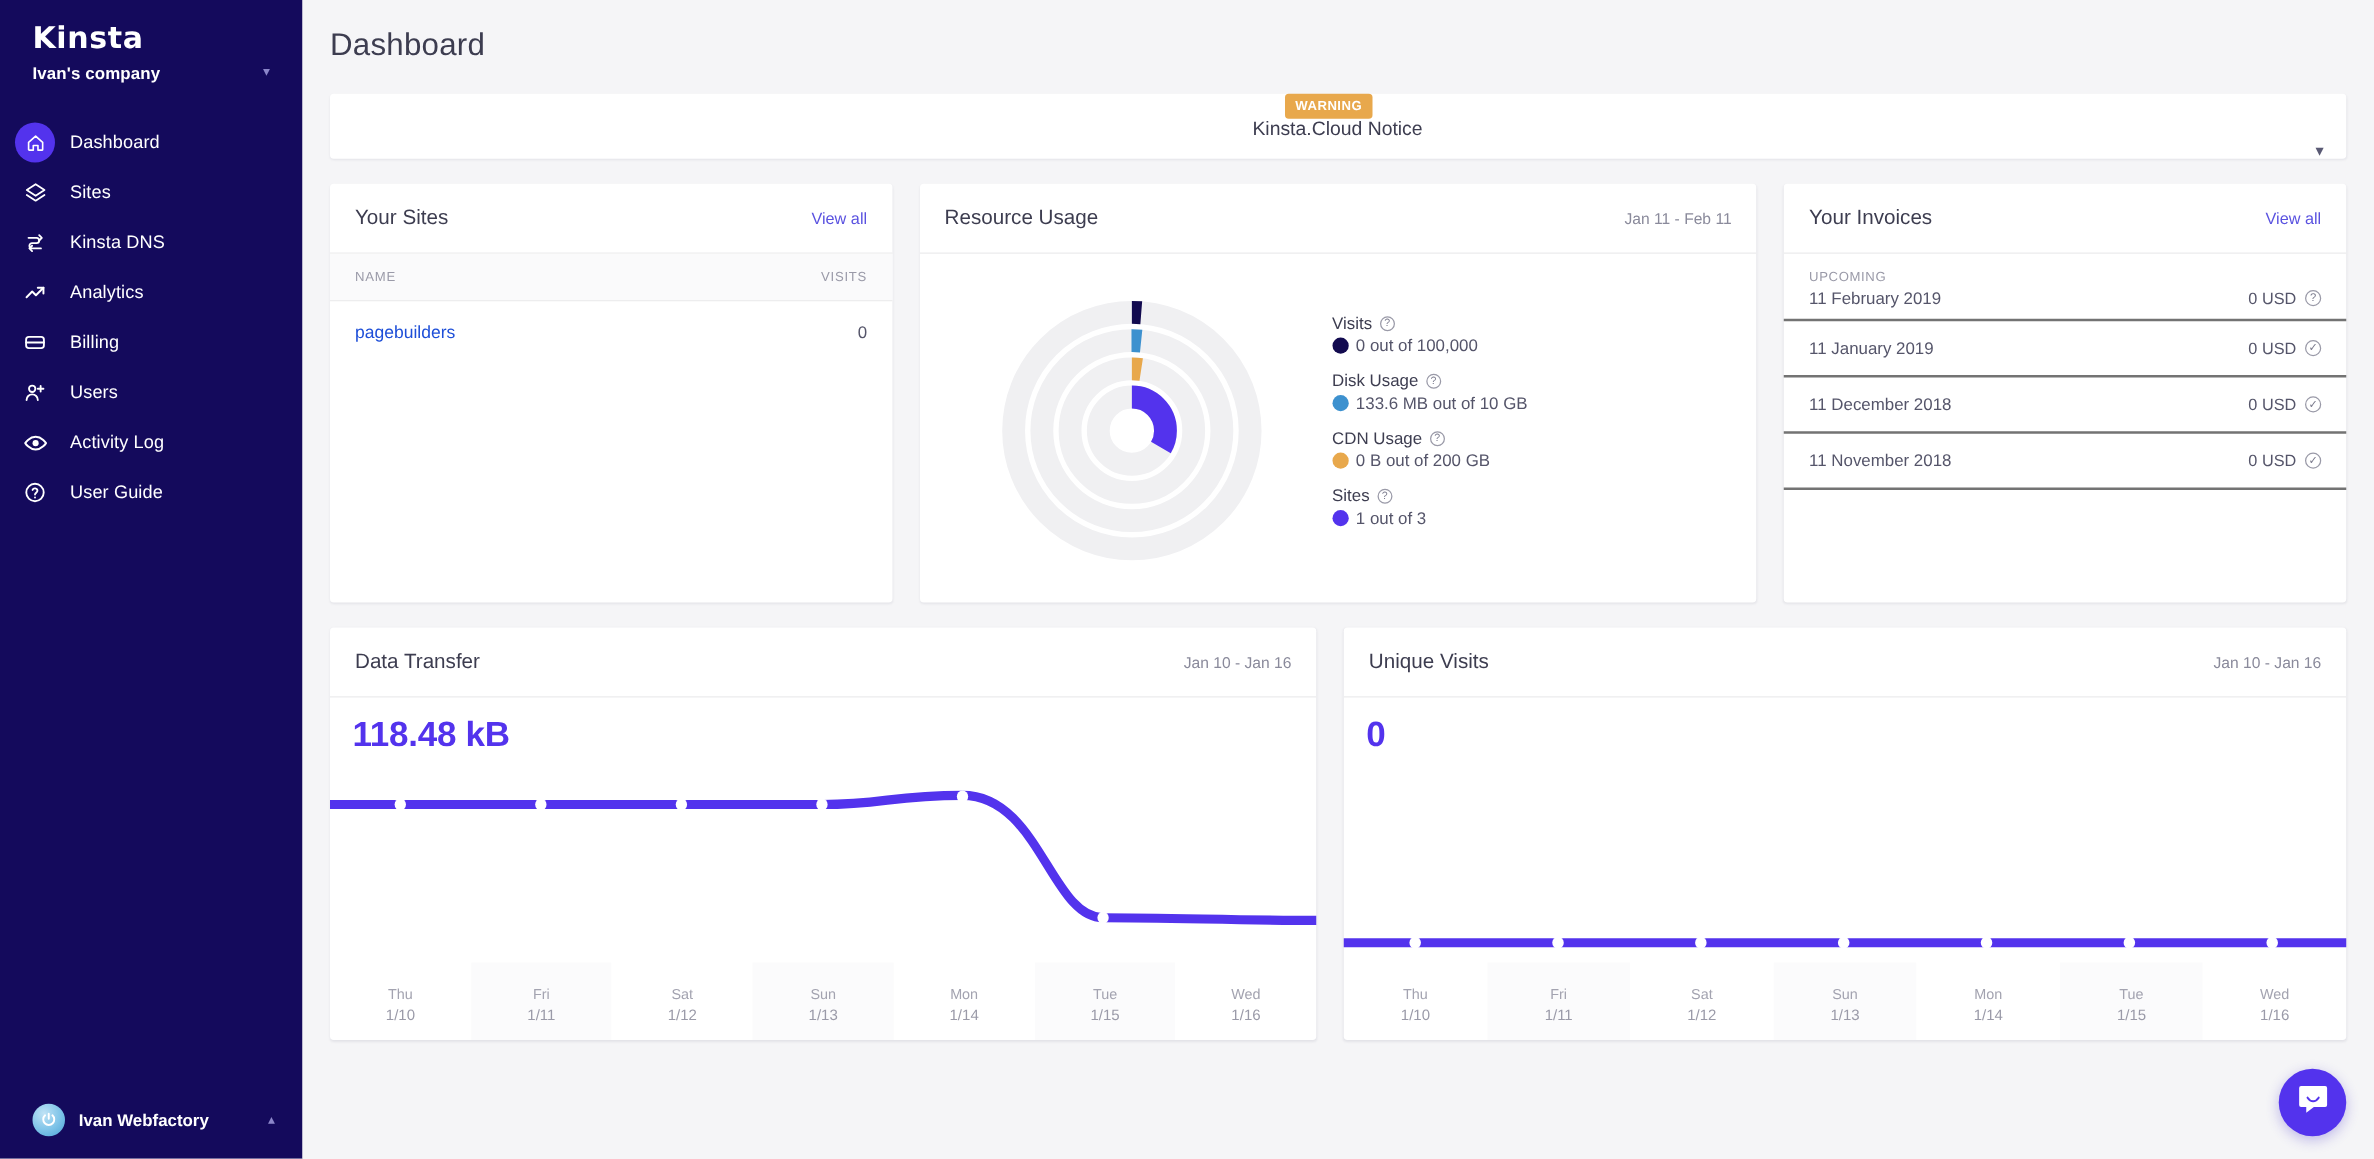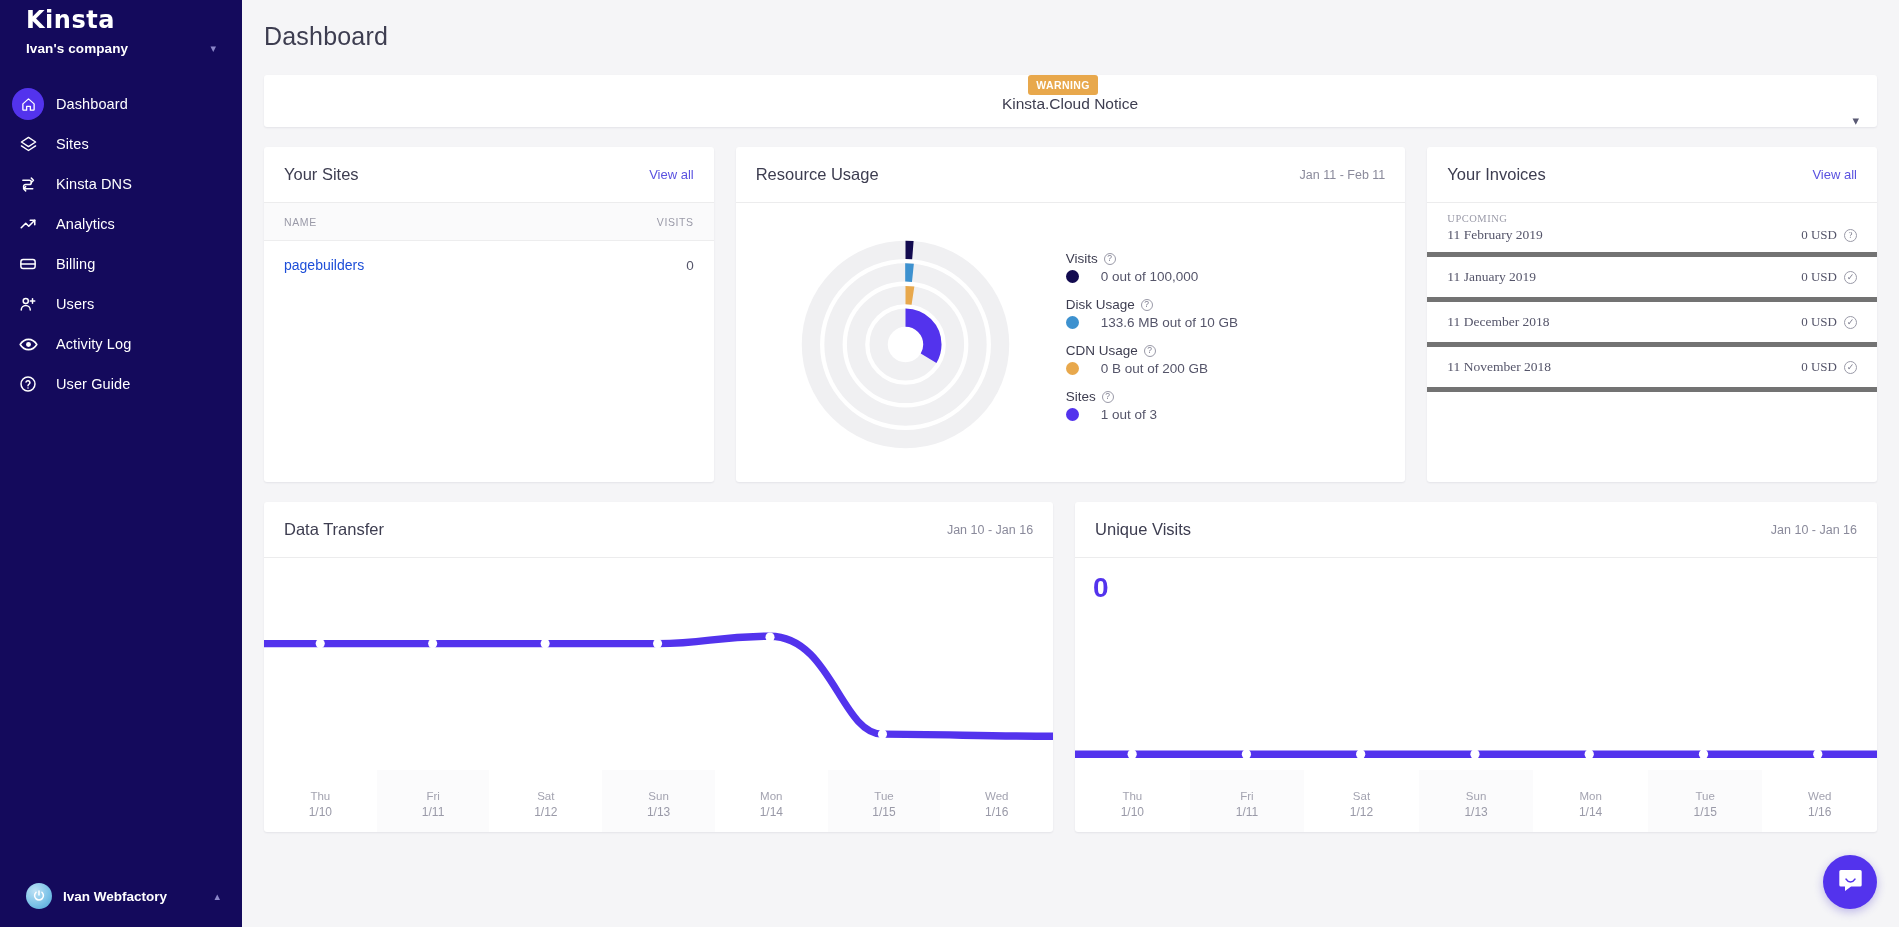--- a/index.html
+++ b/index.html
@@ -11,21 +11,21 @@
   }
   .app { display: flex; width: 1899px; height: 927px; }
 
   
   .sidebar {
     width: 242px; min-width: 242px; height: 927px;
     background: #140a5c;
     position: relative;
     display: flex; flex-direction: column;
   }
-  .brand-block { padding: 8px 0 0 26px; }
+  .brand-block { padding: 18px 0 0 26px; }
   .brand-logo {
     font-size: 24px; font-weight: 700; letter-spacing: 0.5px;
     color: #ffffff; line-height: 1;
     font-family: "DejaVu Sans", sans-serif;
   }
   .company-row {
     display: flex; align-items: center; justify-content: space-between;
     padding: 9px 26px 0 26px; width: 242px;
   }
   .company-name {
@@ -108,22 +108,21 @@
   .th.right { margin-left: auto; }
   .trow {
     height: 48px; display: flex; align-items: center; padding: 0 20px;
   }
   .site-link { color: #1d4ed8; font-size: 14px; cursor: pointer; }
   .cell-right { margin-left: auto; font-size: 13.5px; color: #55556a; }
 
   
   .inv-row {
     display: flex; align-items: center; padding: 0 20px; height: 45px;
-    border-bottom: 5px solid #737373;
-    font-family: Liberation Serif, serif;
+    border-bottom: 2px solid #737373;
   }
   .inv-row.first { height: 54px; align-items: flex-end; padding-bottom: 9px; }
   .inv-left { display: flex; flex-direction: column; }
   .inv-up { font-size: 10.5px; color: #9a9aa8; letter-spacing: .5px; margin-bottom: 3px; }
   .inv-date { font-size: 13.5px; color: #55556a; }
   .inv-right { margin-left: auto; display: flex; align-items: center; gap: 7px; }
   .inv-total { font-size: 13px; color: #55556a; }
 
   .qmark, .check {
     width: 13px; height: 13px; border: 1.3px solid #9a9aa8; border-radius: 50%;
@@ -132,21 +131,21 @@
   }
   .qmark.sm { width: 12px; height: 12px; font-size: 8.5px; flex: 0 0 12px; }
 
   
   .ru-body { display: flex; flex: 1; padding: 14px 20px 10px 20px; }
   .ru-chart { width: 300px; display: flex; align-items: center; justify-content: center; }
   .ru-legend { flex: 1; padding-top: 34px; padding-left: 10px; }
   .legend-group { margin-bottom: 13px; }
   .legend-head { display: flex; align-items: center; gap: 6px; margin-bottom: 3px; }
   .legend-name { font-size: 13.5px; color: #3d3d50; }
-  .legend-val-row { display: flex; align-items: center; gap: 22px; text-align: center; }
+  .legend-val-row { display: flex; align-items: center; gap: 6px; text-align: center; }
   .dot { width: 13px; height: 13px; border-radius: 50%; flex: 0 0 13px; }
   .legend-val { font-size: 13.5px; color: #55556a; }
 
   
   .lc-body { flex: 1; position: relative; padding: 14px 0 0 0; }
   .lc-big {
     font-size: 28px; font-weight: 700; color: #5333ed;
     padding-left: 18px; letter-spacing: -.2px;
   }
   .lc-plot { position: absolute; left: 0; right: 0; top: 54px; bottom: 62px; }
@@ -422,20 +421,21 @@
     </div>
 
     <div class="grid-row">
 
       <div class="card" style="width:800px; height:330px;justify-content:center;">
         <div class="card-head">
           <span class="card-title">Data Transfer</span>
           <span class="card-head-right muted-range">Jan 10 - Jan 16</span>
         </div>
         <div class="lc-body">
+          <div class="lc-big">118.48 kB</div>
           <div class="lc-plot">
             <svg width="100%" height="100%" viewBox="0 0 800 150" preserveAspectRatio="none">
               <path d="M0,30 L57,30 L171,30 L285,30 L399,30 C450,30 455,23 513,23
                        C575,23 585,116 627,116 C680,116 740,118 800,118" fill="none" stroke="#5333ed" stroke-width="7" stroke-linecap="round"></path>
             </svg>
             <svg width="100%" height="100%" viewBox="0 0 800 150" preserveAspectRatio="none" style="position:absolute;left:0;top:0">
               <circle cx="57" cy="30" r="4.6" fill="#fff"></circle>
               <circle cx="171" cy="30" r="4.6" fill="#fff"></circle>
               <circle cx="285" cy="30" r="4.6" fill="#fff"></circle>
               <circle cx="399" cy="30" r="4.6" fill="#fff"></circle>

